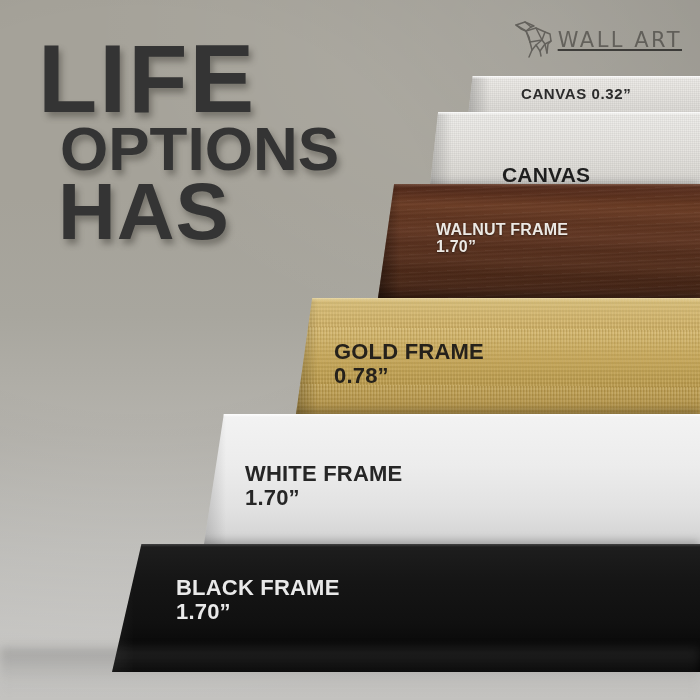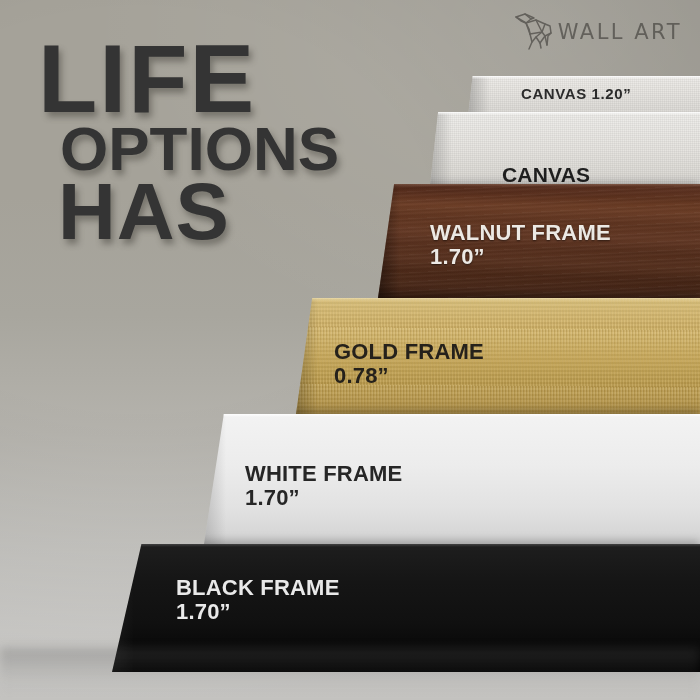--- a/index.html
+++ b/index.html
@@ -60,26 +60,27 @@
   }
   .hl-line { display: block; font-weight: 700; }
   .hl-1 { font-size: 97px; letter-spacing: 2px; }
   .hl-2 { font-size: 80px; margin-top: 2px; margin-left: 20px; letter-spacing: 1px; }
   .hl-3 { font-size: 62px; margin-top: 4px; margin-left: 22px; letter-spacing: 0px; }
 
   
   .brand {
     position: absolute;
     right: 18px;
-    top: 12px;
+    top: 20px;
     z-index: 50;
     display: flex;
     align-items: center;
     gap: 0;
     opacity: 0.62;
+    text-decoration: underline;
   }
   .brand-mark { width: 46px; height: 40px; display: block; }
   .brand-mark path, .brand-mark polygon, .brand-mark line {
     fill: none;
     stroke: #3c3a36;
     stroke-width: 1.5;
     stroke-linejoin: round;
     stroke-linecap: round;
   }
   .brand-text {
@@ -163,21 +164,21 @@
       repeating-linear-gradient(177deg,
         rgba(255,255,255,0.050) 0px, rgba(0,0,0,0.060) 2px,
         rgba(255,255,255,0.030) 4px, rgba(0,0,0,0.045) 6px,
         rgba(255,255,255,0.015) 9px),
       repeating-linear-gradient(2deg,
         rgba(0,0,0,0.07) 0px, rgba(255,255,255,0.02) 14px, rgba(0,0,0,0.05) 27px),
       linear-gradient(180deg, #53291a 0%, #6a3a22 18%, #5f3420 48%, #4f2a18 78%, #3e2012 100%);
     clip-path: polygon(5% 0, 100% 0, 100% 100%, 0 100%);
     box-shadow: 0 3px 9px rgba(0,0,0,0.28);
   }
-  #panel-walnut .label { left: 52px; top: 37px; font-size: 22px; color: #ece9e4; text-shadow: 0 1px 2px rgba(0,0,0,0.5); }
+  #panel-walnut .label { left: 58px; top: 37px; font-size: 16px; color: #ece9e4; text-shadow: 0 1px 2px rgba(0,0,0,0.5); }
 
   
   #panel-gold {
     left: 296px; top: 298px; height: 116px;
     background:
       repeating-linear-gradient(91deg,
         rgba(255,255,255,0.14) 0px, rgba(0,0,0,0.07) 1px,
         rgba(255,255,255,0.07) 2px, rgba(0,0,0,0.05) 3px),
       repeating-linear-gradient(0deg,
         rgba(255,255,255,0.05) 0 2px, rgba(0,0,0,0.04) 2px 4px),
@@ -249,21 +250,21 @@
       <path d="M33 24 L35 33"></path>
       <path d="M39 21 L36 24 L35 33"></path>
       <path d="M14 11 L17 17 L18 22"></path>
     </svg>
     <span class="brand-text">WALL ART</span>
   </div>
 
   <div class="panel" id="panel-canvas075" style="width:232px;">
     <div class="tophl"></div>
     <div class="side"></div>
-    <div class="label">CANVAS  1.20”</div>
+    <div class="label">CANVAS  0.32”</div>
   </div>
 
   <div class="panel" id="panel-canvas150" style="width:270px;">
     <div class="tophl"></div>
     <div class="side"></div>
     <div class="label">CANVAS
 1.50”</div>
     <div class="dropsh"></div>
   </div>
 

